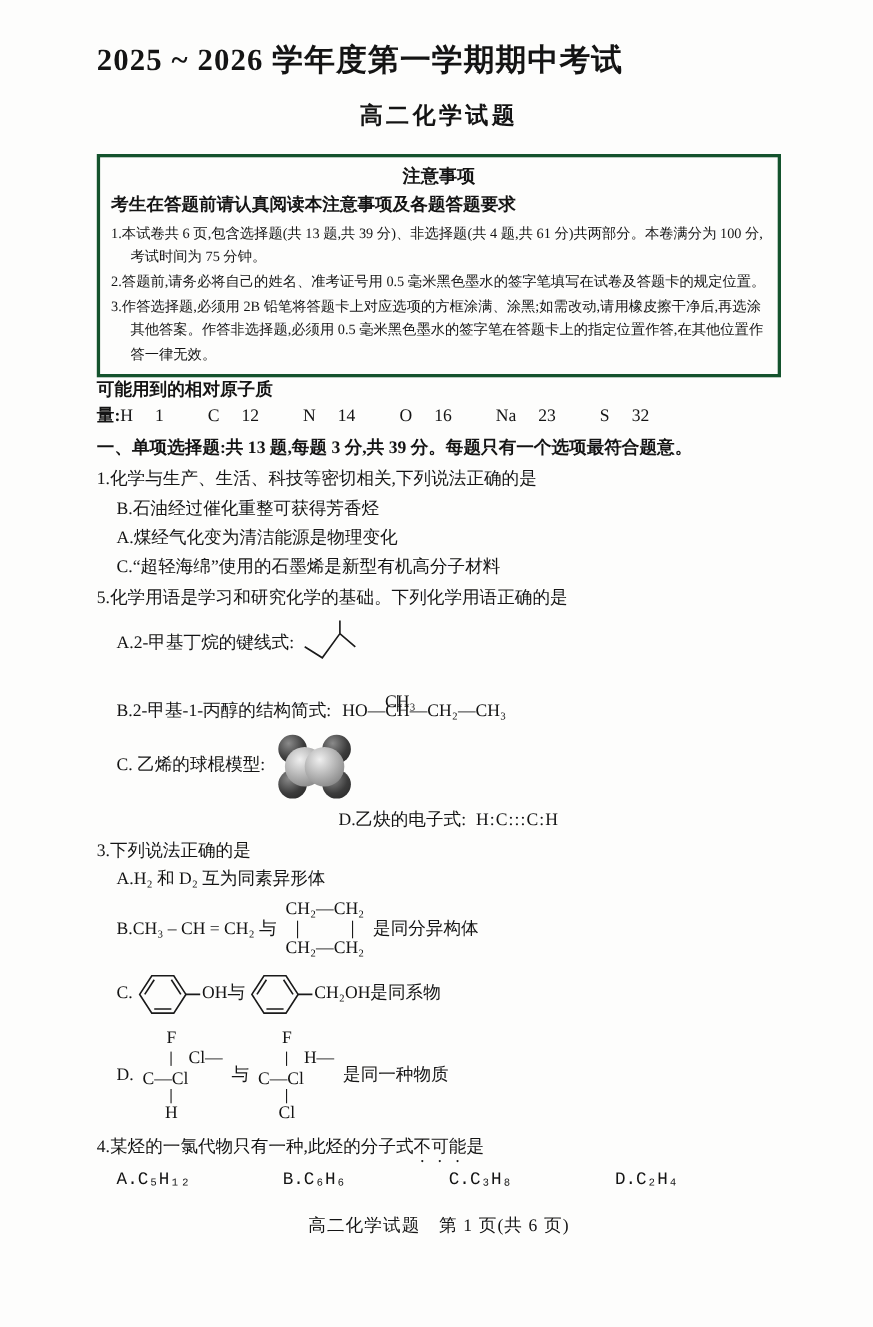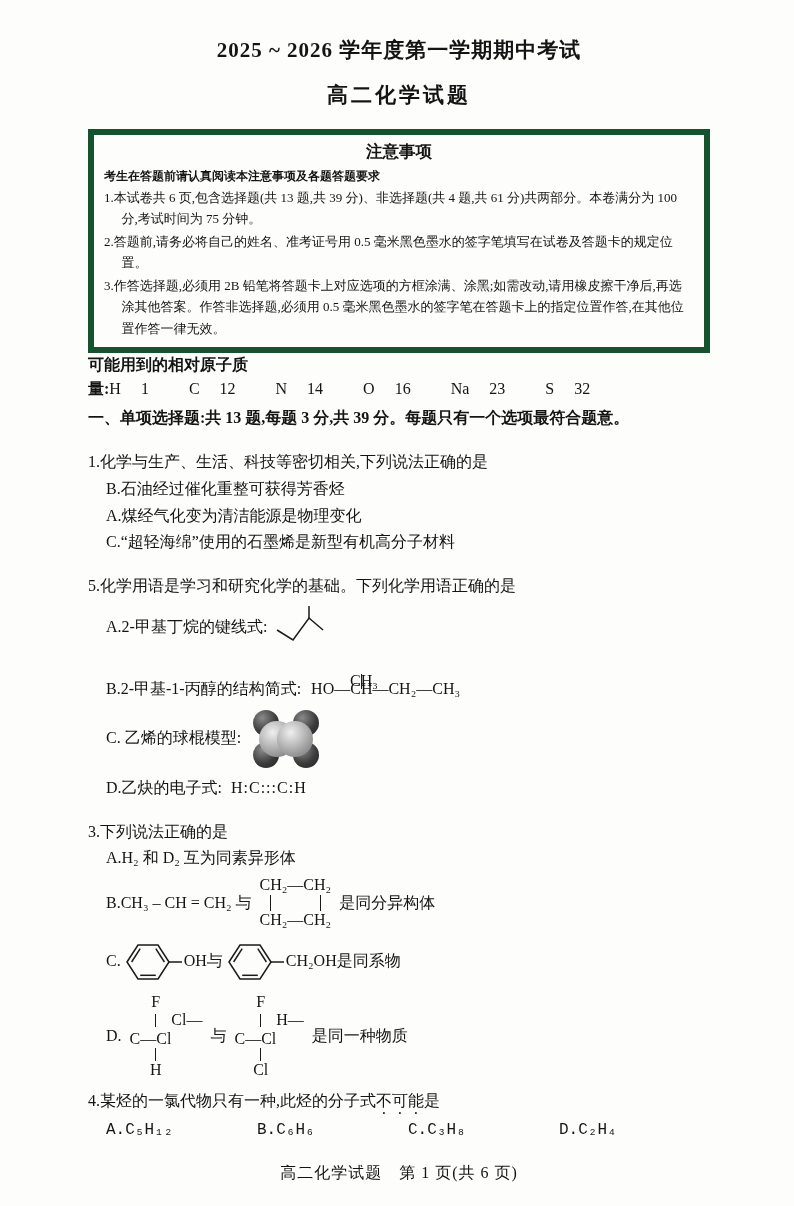--- a/index.html
+++ b/index.html
@@ -4,36 +4,36 @@
 <style>
   * { box-sizing: border-box; }
   html,body { margin:0; padding:0; }
   body {
     width:794px; height:1206px; overflow:hidden;
     background:#fdfdfc; color:#141414;
     font-family:"Liberation Serif","DejaVu Serif",serif;
     font-size:16px; line-height:1.55;
   }
   .page { padding:34px 84px 0 88px; }
-  .title1 { text-align:center; font-size:21px; font-weight:700; letter-spacing:1px; }
+  .title1 { text-align:left; font-size:28px; font-weight:700; letter-spacing:1px; }
   .title2 { text-align:center; font-size:21px; font-weight:700; margin-top:12px; letter-spacing:3px; }
 
   .notice-box {
-    border:6px solid #14532d; margin-top:18px; padding:4px 10px 8px 10px;
+    border:3px solid #14532d; margin-top:18px; padding:4px 10px 8px 10px;
   }
   .notice-heading { text-align:center; font-weight:700; font-size:16.5px; }
-  .notice-intro { font-weight:700; font-size:12px; margin-top:2px; }
+  .notice-intro { font-weight:700; font-size:16px; margin-top:2px; }
   .notice-item { padding-left:1.35em; text-indent:-1.35em; margin-top:2px; font-size:13px; line-height:1.62; }
 
   .mass-line { }
   .mass-label { font-weight:700; }
   .mass-values { white-space:pre; word-spacing:6px; }
   .section-heading { font-weight:700; margin-top:4px; }
 
-  .q { margin-top:19px; }
+  .q { margin-top:3px; }
   .stem { }
   .opt { padding-left:18px; margin-top:2px; }
   .opt-row { display:flex; align-items:center; }
 
   .vl { width:0; border-left:1.5px solid #1a1a1a; position:absolute; }
 
   
   .structB { display:inline-block; position:relative; padding-top:24px; margin-left:6px; vertical-align:bottom; }
   .structB .top { position:absolute; top:16px; left:39px; }
   .structB .vl { left:50px; top:21px; height:15px; }
@@ -128,21 +128,21 @@
       <span class="model">
         <i class="h h1"></i>
         <i class="h h2"></i>
         <i class="h h3"></i>
         <i class="h h4"></i>
         <i class="c c1"></i>
         <i class="c c2"></i>
       </span>
     </div>
 
-    <div class="opt" style="margin-top:6px;">
+    <div class="opt" style="margin-top:6px;text-align:center;">
       <span>D.乙炔的电子式:</span>
       <span style="margin-left:5px; letter-spacing:1px;">H:C:::C:H</span>
     </div>
   </div>
 
   <div class="q">
     <div class="stem">3.下列说法正确的是</div>
     <div class="opt">A.H₂ 和 D₂ 互为同素异形体</div>
 
     <div class="opt opt-row" style="margin-top:4px;">

